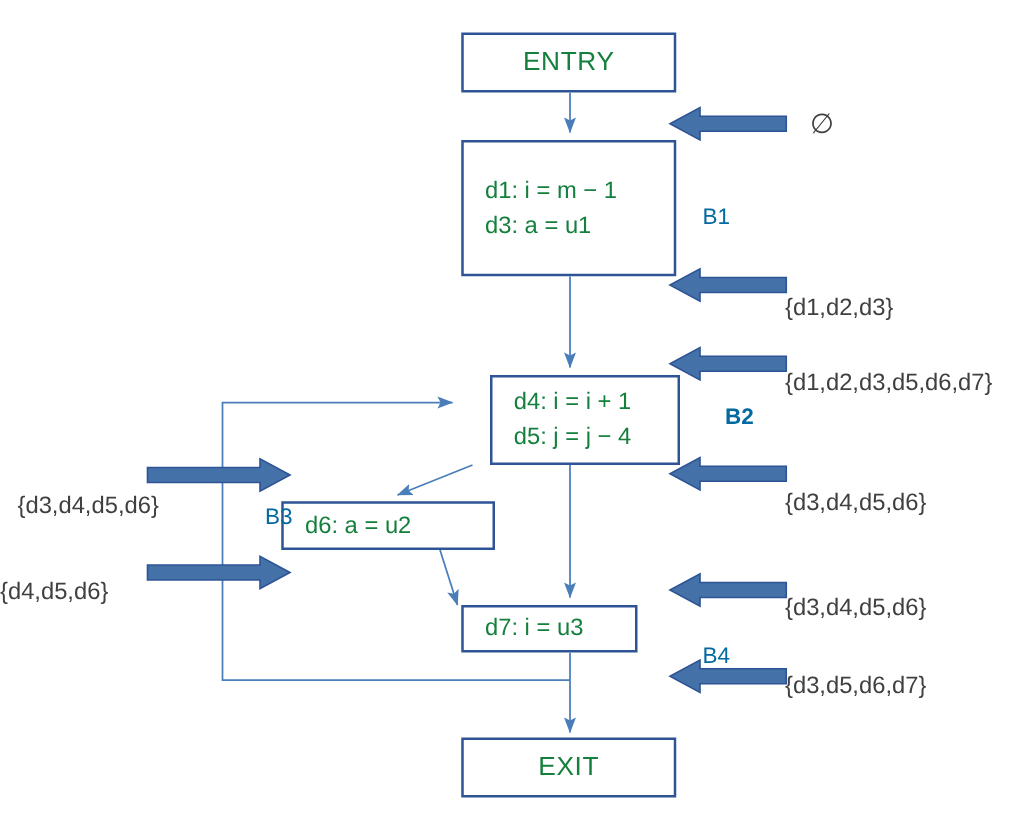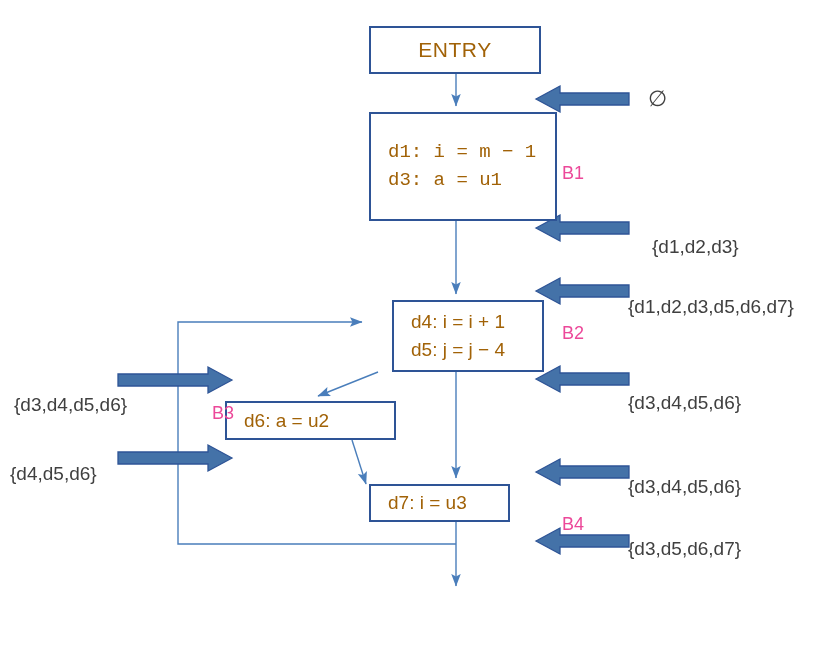--- a/index.html
+++ b/index.html
@@ -21,21 +21,21 @@
     top: 0;
     width: 829px;
     height: 667px;
     pointer-events: none;
   }
   .node {
     position: absolute;
     box-sizing: border-box;
     border: 2px solid #2e5496;
     background: #ffffff;
-    color: #a16207;
+    color: #15803d;
     z-index: 3;
   }
   .node-centered {
     display: flex;
     align-items: center;
     justify-content: center;
     font-size: 21px;
     letter-spacing: 0.5px;
   }
   .node-stmts {
@@ -48,21 +48,21 @@
   }
   .node-stmts.single {
     justify-content: center;
   }
   .stmt {
     white-space: pre;
   }
   .blk-label {
     position: absolute;
     font-size: 18px;
-    color: #ec4899;
+    color: #0369a1;
     z-index: 3;
     white-space: pre;
   }
   .set-label {
     position: absolute;
     font-size: 19px;
     color: #404040;
     z-index: 3;
     white-space: pre;
   }
@@ -146,53 +146,56 @@
 
     <g>
       <path d="M536,541 L560,528 L560,535 L629,535 L629,547 L560,547 L560,554 Z" fill="#4472a8" stroke="#2e5496" stroke-width="1.3"></path>
     </g>
   </svg>
 
   <div class="node node-centered" style="left:369px; top:26px; width:172px; height:48px;">
     <span>ENTRY</span>
   </div>
 
-  <div class="node node-stmts" style="left:369px; top:112px; width:188px; height:109px;font-family:Liberation Mono, monospace;">
+  <div class="node node-stmts" style="left:369px; top:112px; width:172px; height:109px;">
     <span class="stmt">d1: i = m − 1</span>
     <span class="stmt">d3: a = u1</span>
   </div>
 
   <div class="node node-stmts" style="left:369px; top:300px; width:152px; height:72px;margin-left:23px;">
     <span class="stmt">d4: i = i + 1</span>
     <span class="stmt">d5: j = j − 4</span>
   </div>
 
   <div class="node node-stmts single" style="left:225px; top:401px; width:171px; height:39px;">
     <span class="stmt">d6: a = u2</span>
   </div>
 
   <div class="node node-stmts single" style="left:369px; top:484px; width:141px; height:38px;">
     <span class="stmt">d7: i = u3</span>
   </div>
 
+  <div class="node node-centered" style="left:369px; top:590px; width:172px; height:48px;">
+    <span>EXIT</span>
+  </div>
 
   <div class="blk-label" style="left:562px; top:163px;">B1</div>
-  <div class="blk-label" style="left:562px; top:323px;">B2</div>
+  <div class="blk-label" style="left:580px; top:323px;font-weight:bold;">B2</div>
   <div class="blk-label" style="left:188px; top:403px;margin-left:24px;">B3</div>
   <div class="blk-label" style="left:562px; top:514px;">B4</div>
 
   <div class="empty-set" style="left:648px; top:86px;">∅</div>
 
-  <div class="set-label" style="left:628px; top:236px;margin-left:24px;">{d1,d2,d3}</div>
+  <div class="set-label" style="left:628px; top:236px;">{d1,d2,d3}</div>
 
   <div class="set-label" style="left:628px; top:296px;">{d1,d2,d3,d5,d6,d7}</div>
 
   <div class="set-label" style="left:628px; top:392px;">{d3,d4,d5,d6}</div>
 
   <div class="set-label" style="left:14px; top:394px;">{d3,d4,d5,d6}</div>
 
-  <div class="set-label" style="left:10px; top:463px;">{d4,d5,d6}</div>
+  <div class="set-label" style="left:0; top:463px;">{d4,d5,d6}</div>
 
   <div class="set-label" style="left:628px; top:476px;">{d3,d4,d5,d6}</div>
 
   <div class="set-label" style="left:628px; top:538px;">{d3,d5,d6,d7}</div>
 
 </div>
 
 </body></html>

